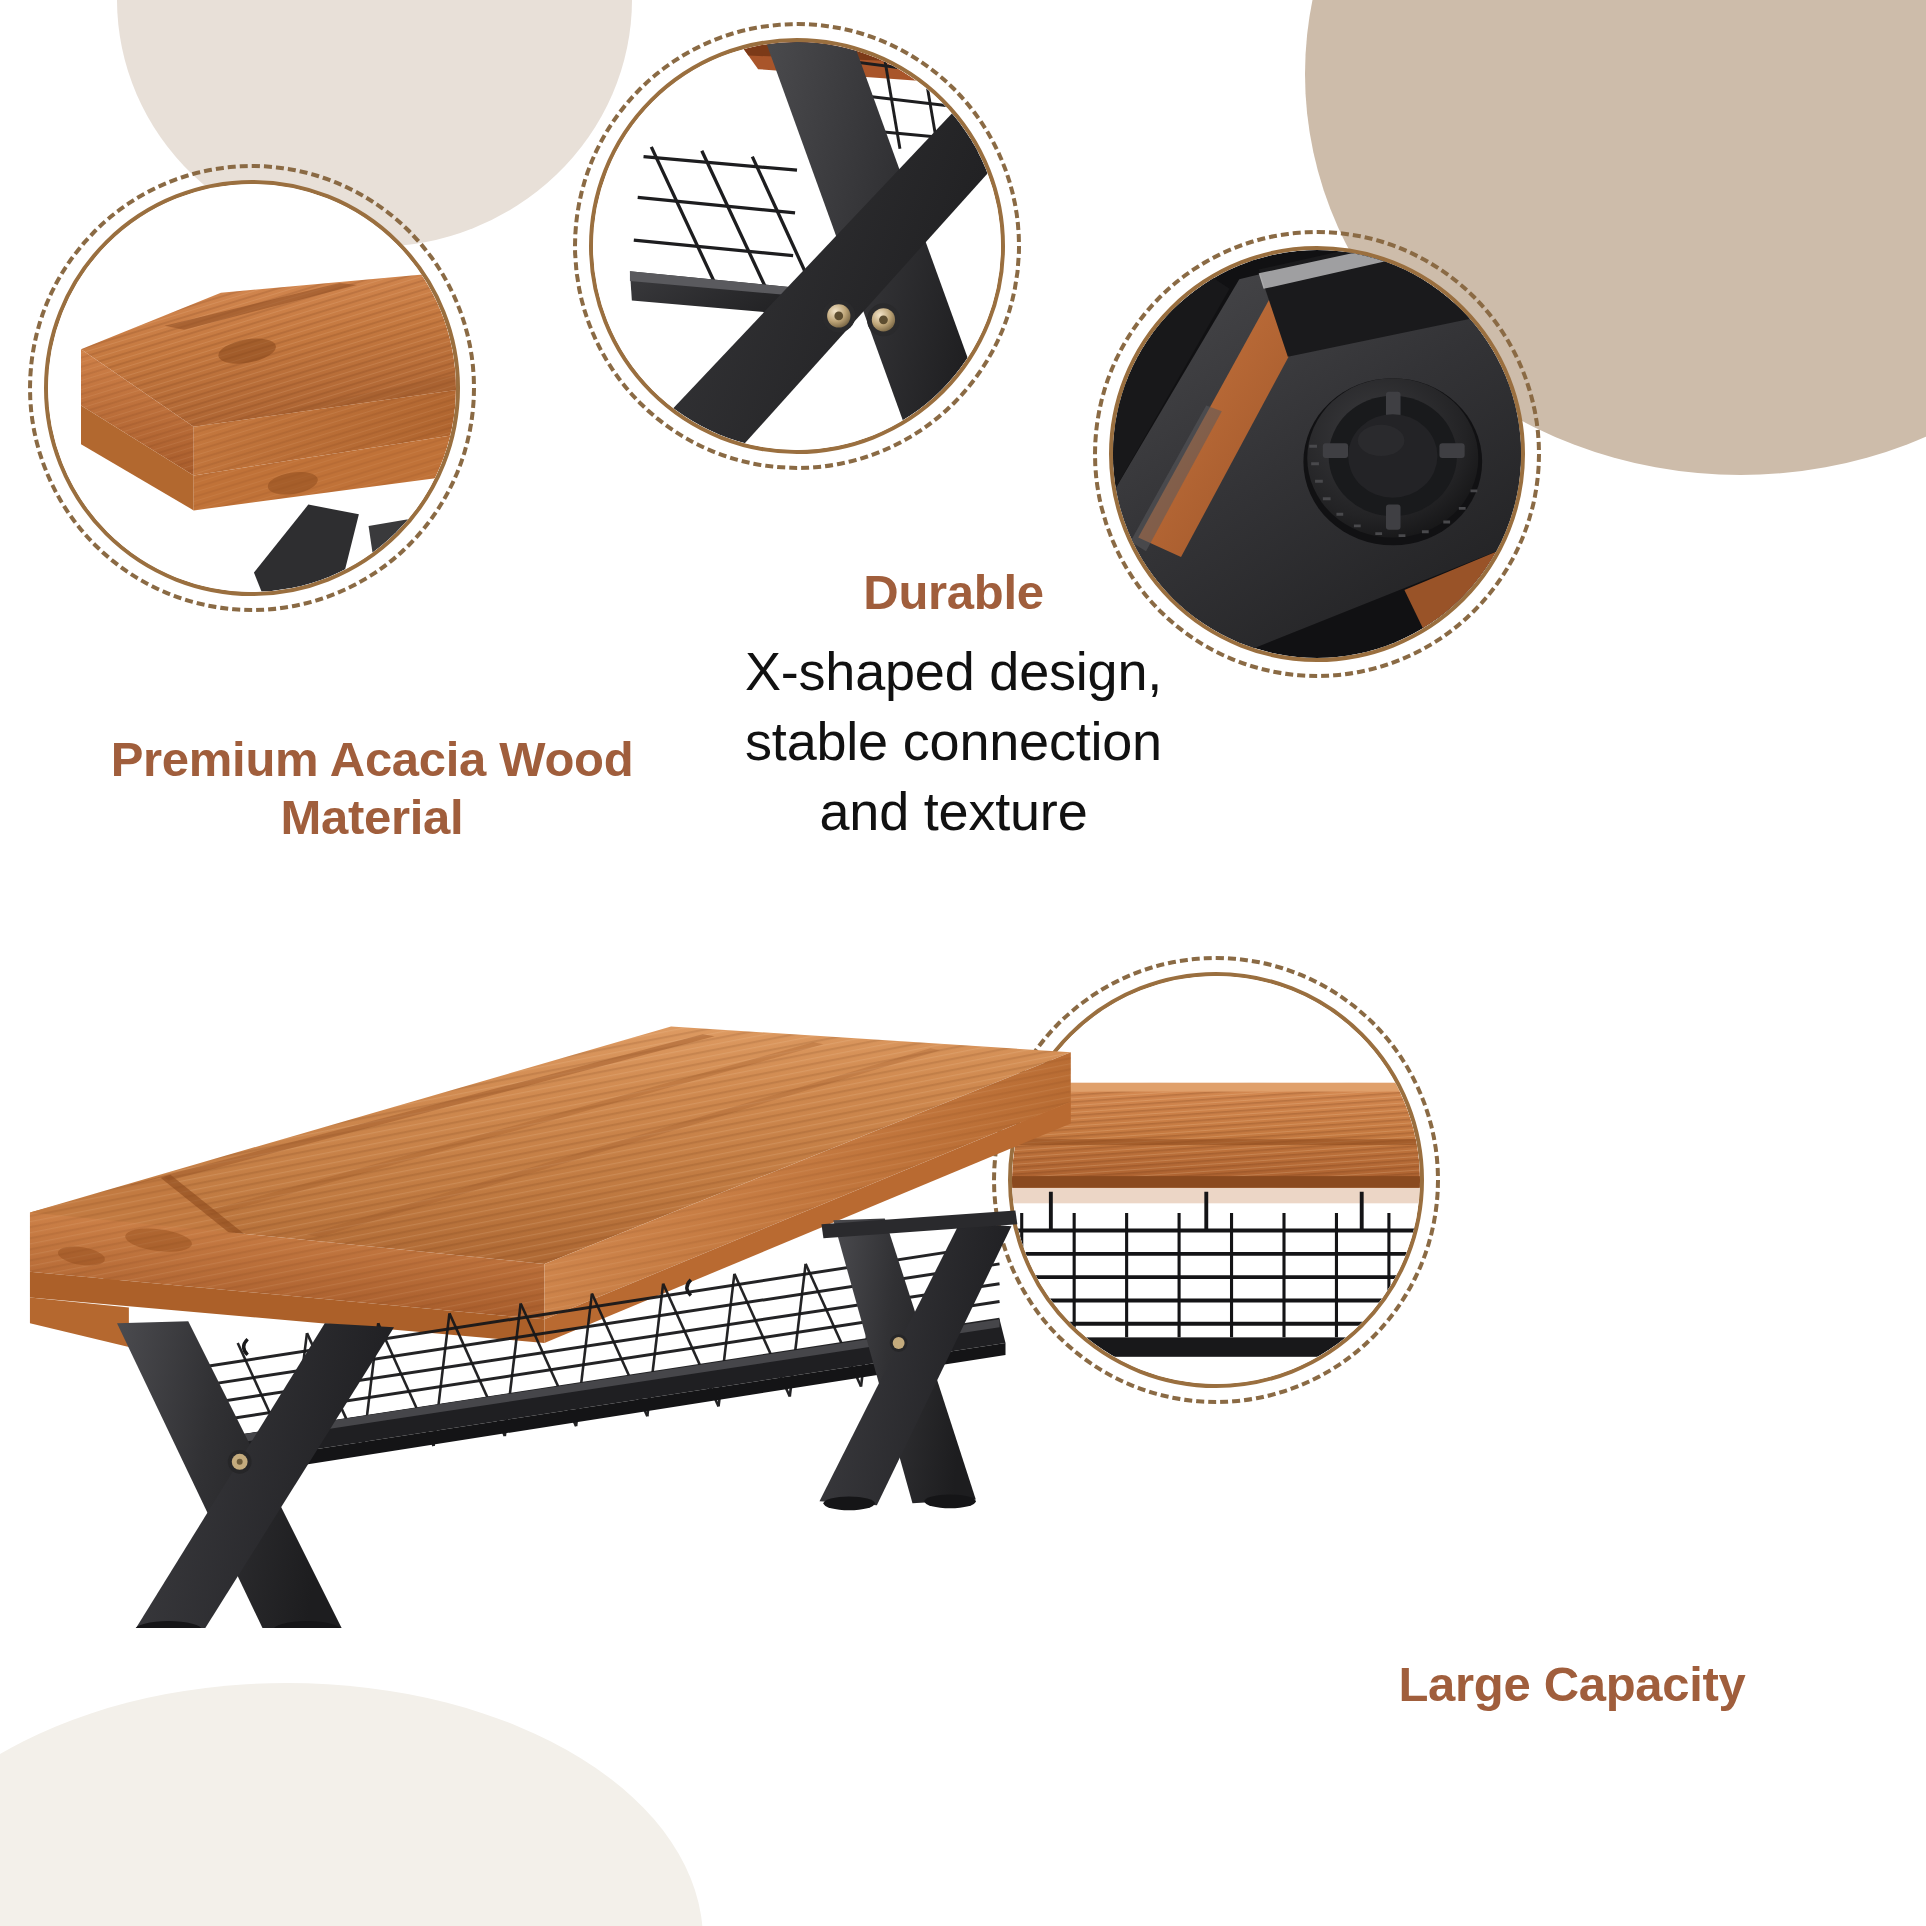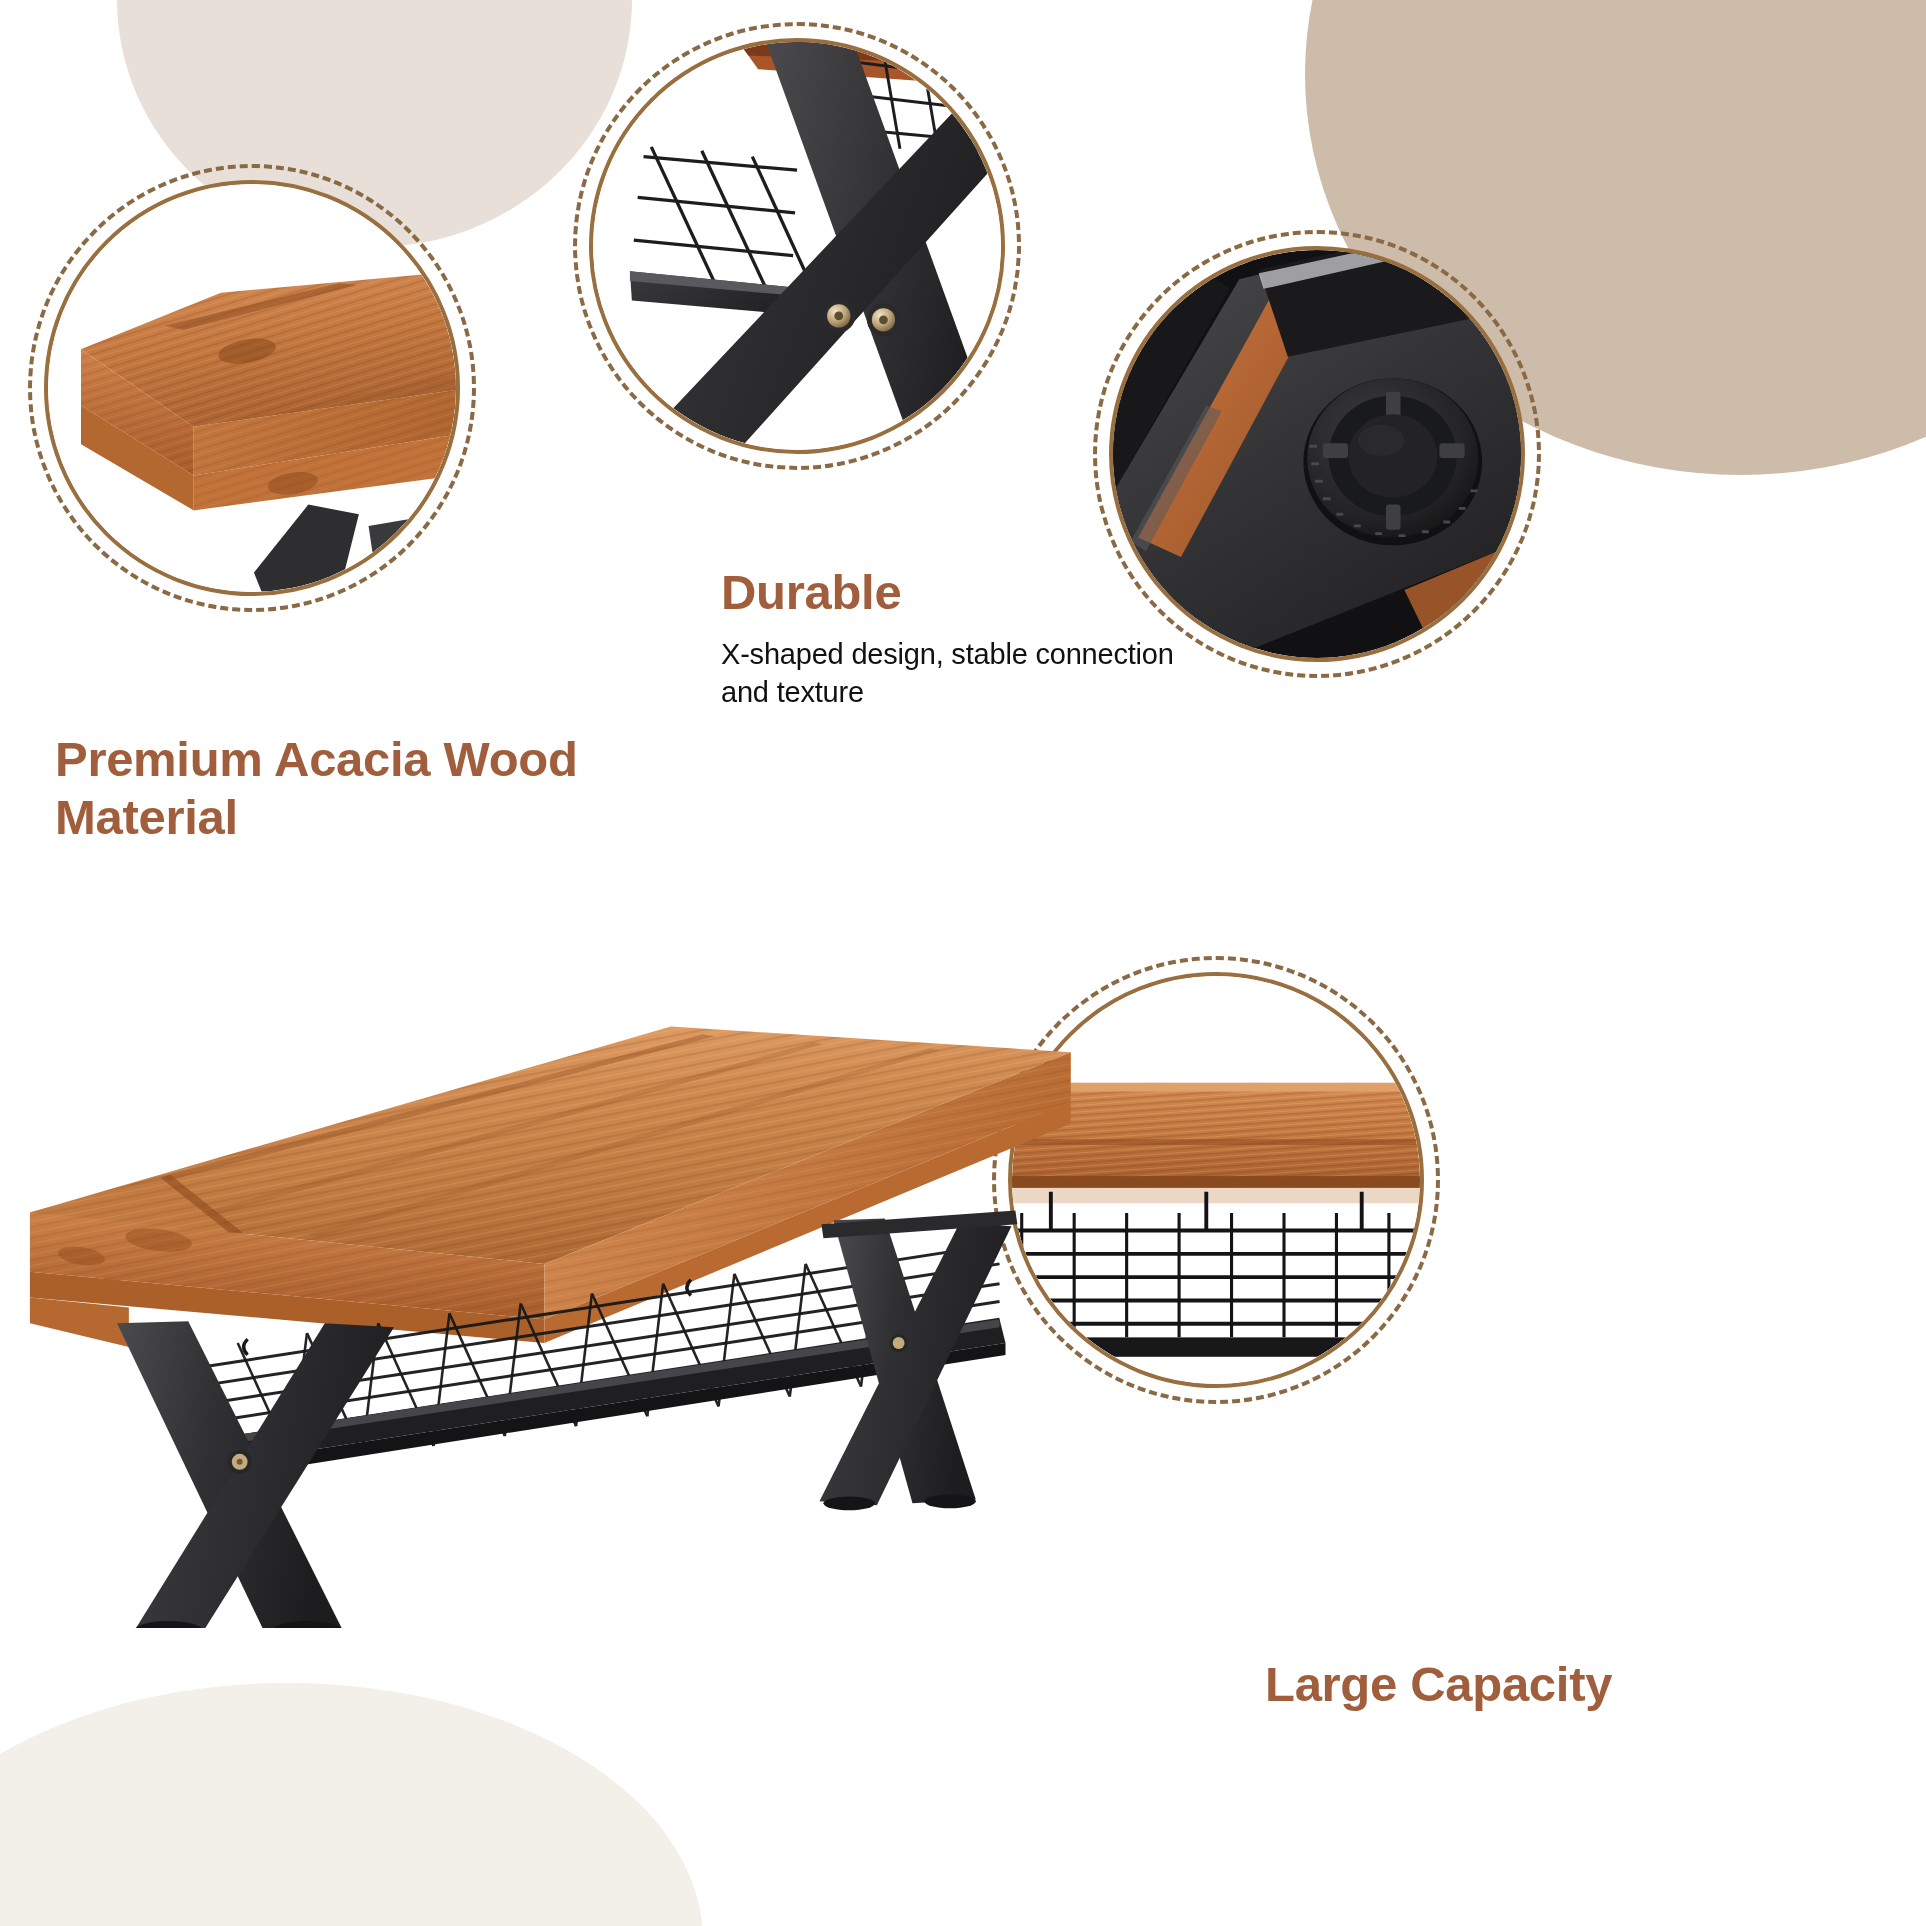--- a/index.html
+++ b/index.html
@@ -36,31 +36,31 @@
     border-radius:50%;
     overflow:hidden;
   }
 
   #callout-wood     { left:44px;   top:180px;  width:416px; height:416px; }
   #callout-xframe   { left:589px;  top:38px;   width:416px; height:416px; }
   #callout-footpad  { left:1109px; top:246px;  width:416px; height:416px; }
   #callout-storage  { left:1008px; top:972px;  width:416px; height:416px; }
 
   
-  .feature { position:absolute; z-index:5; }
+  .feature { position:absolute; z-index:5;text-align:center; }
   .feature .head {
     color:#a05e3c;
     font-weight:bold;
     font-size:49px;
     line-height:1.18;
     letter-spacing:-0.3px;
   }
   .feature .body {
     color:#111111;
-    font-size:29px;
+    font-size:54px;
     line-height:1.30;
     margin-top:14px;
     letter-spacing:-0.2px;
   }
 
   #feat-wood    { left:55px;   top:731px;  width:634px; }
   #feat-durable { left:721px;  top:564px;  width:465px; }
   #feat-footpad { left:1114px; top:818px;  width:515px; }
   #feat-storage { left:1265px; top:1656px; width:614px; }
 

